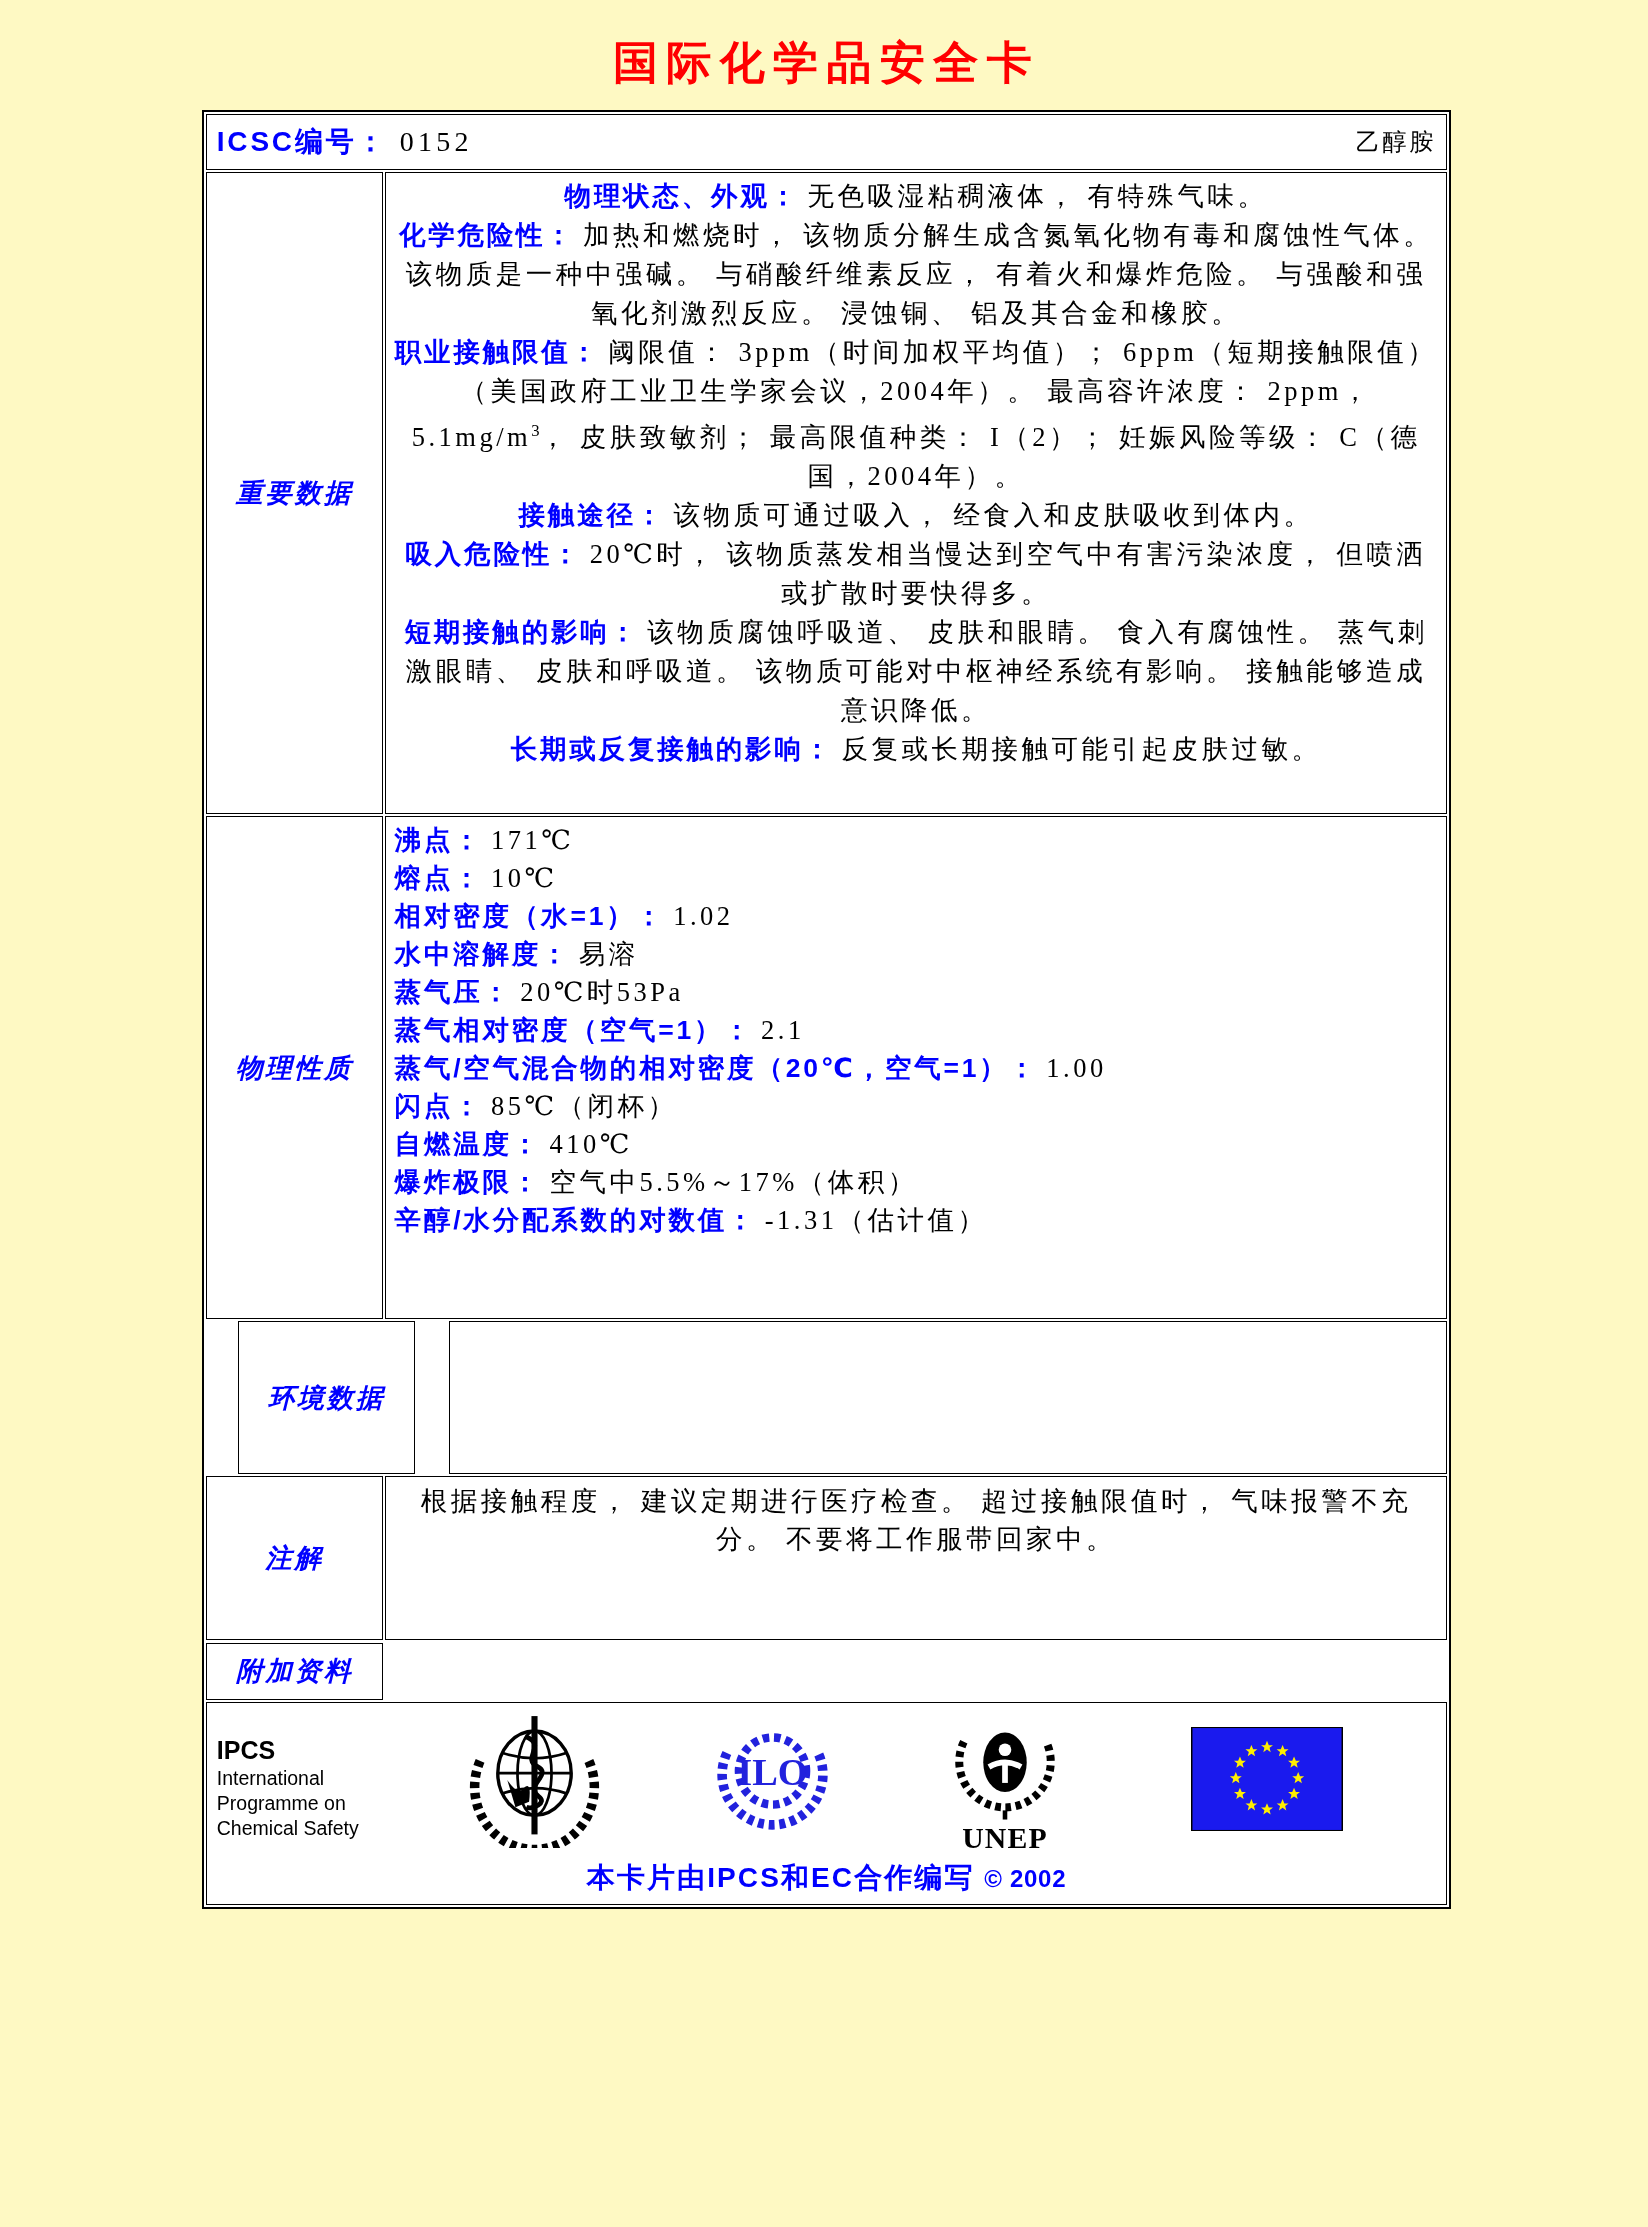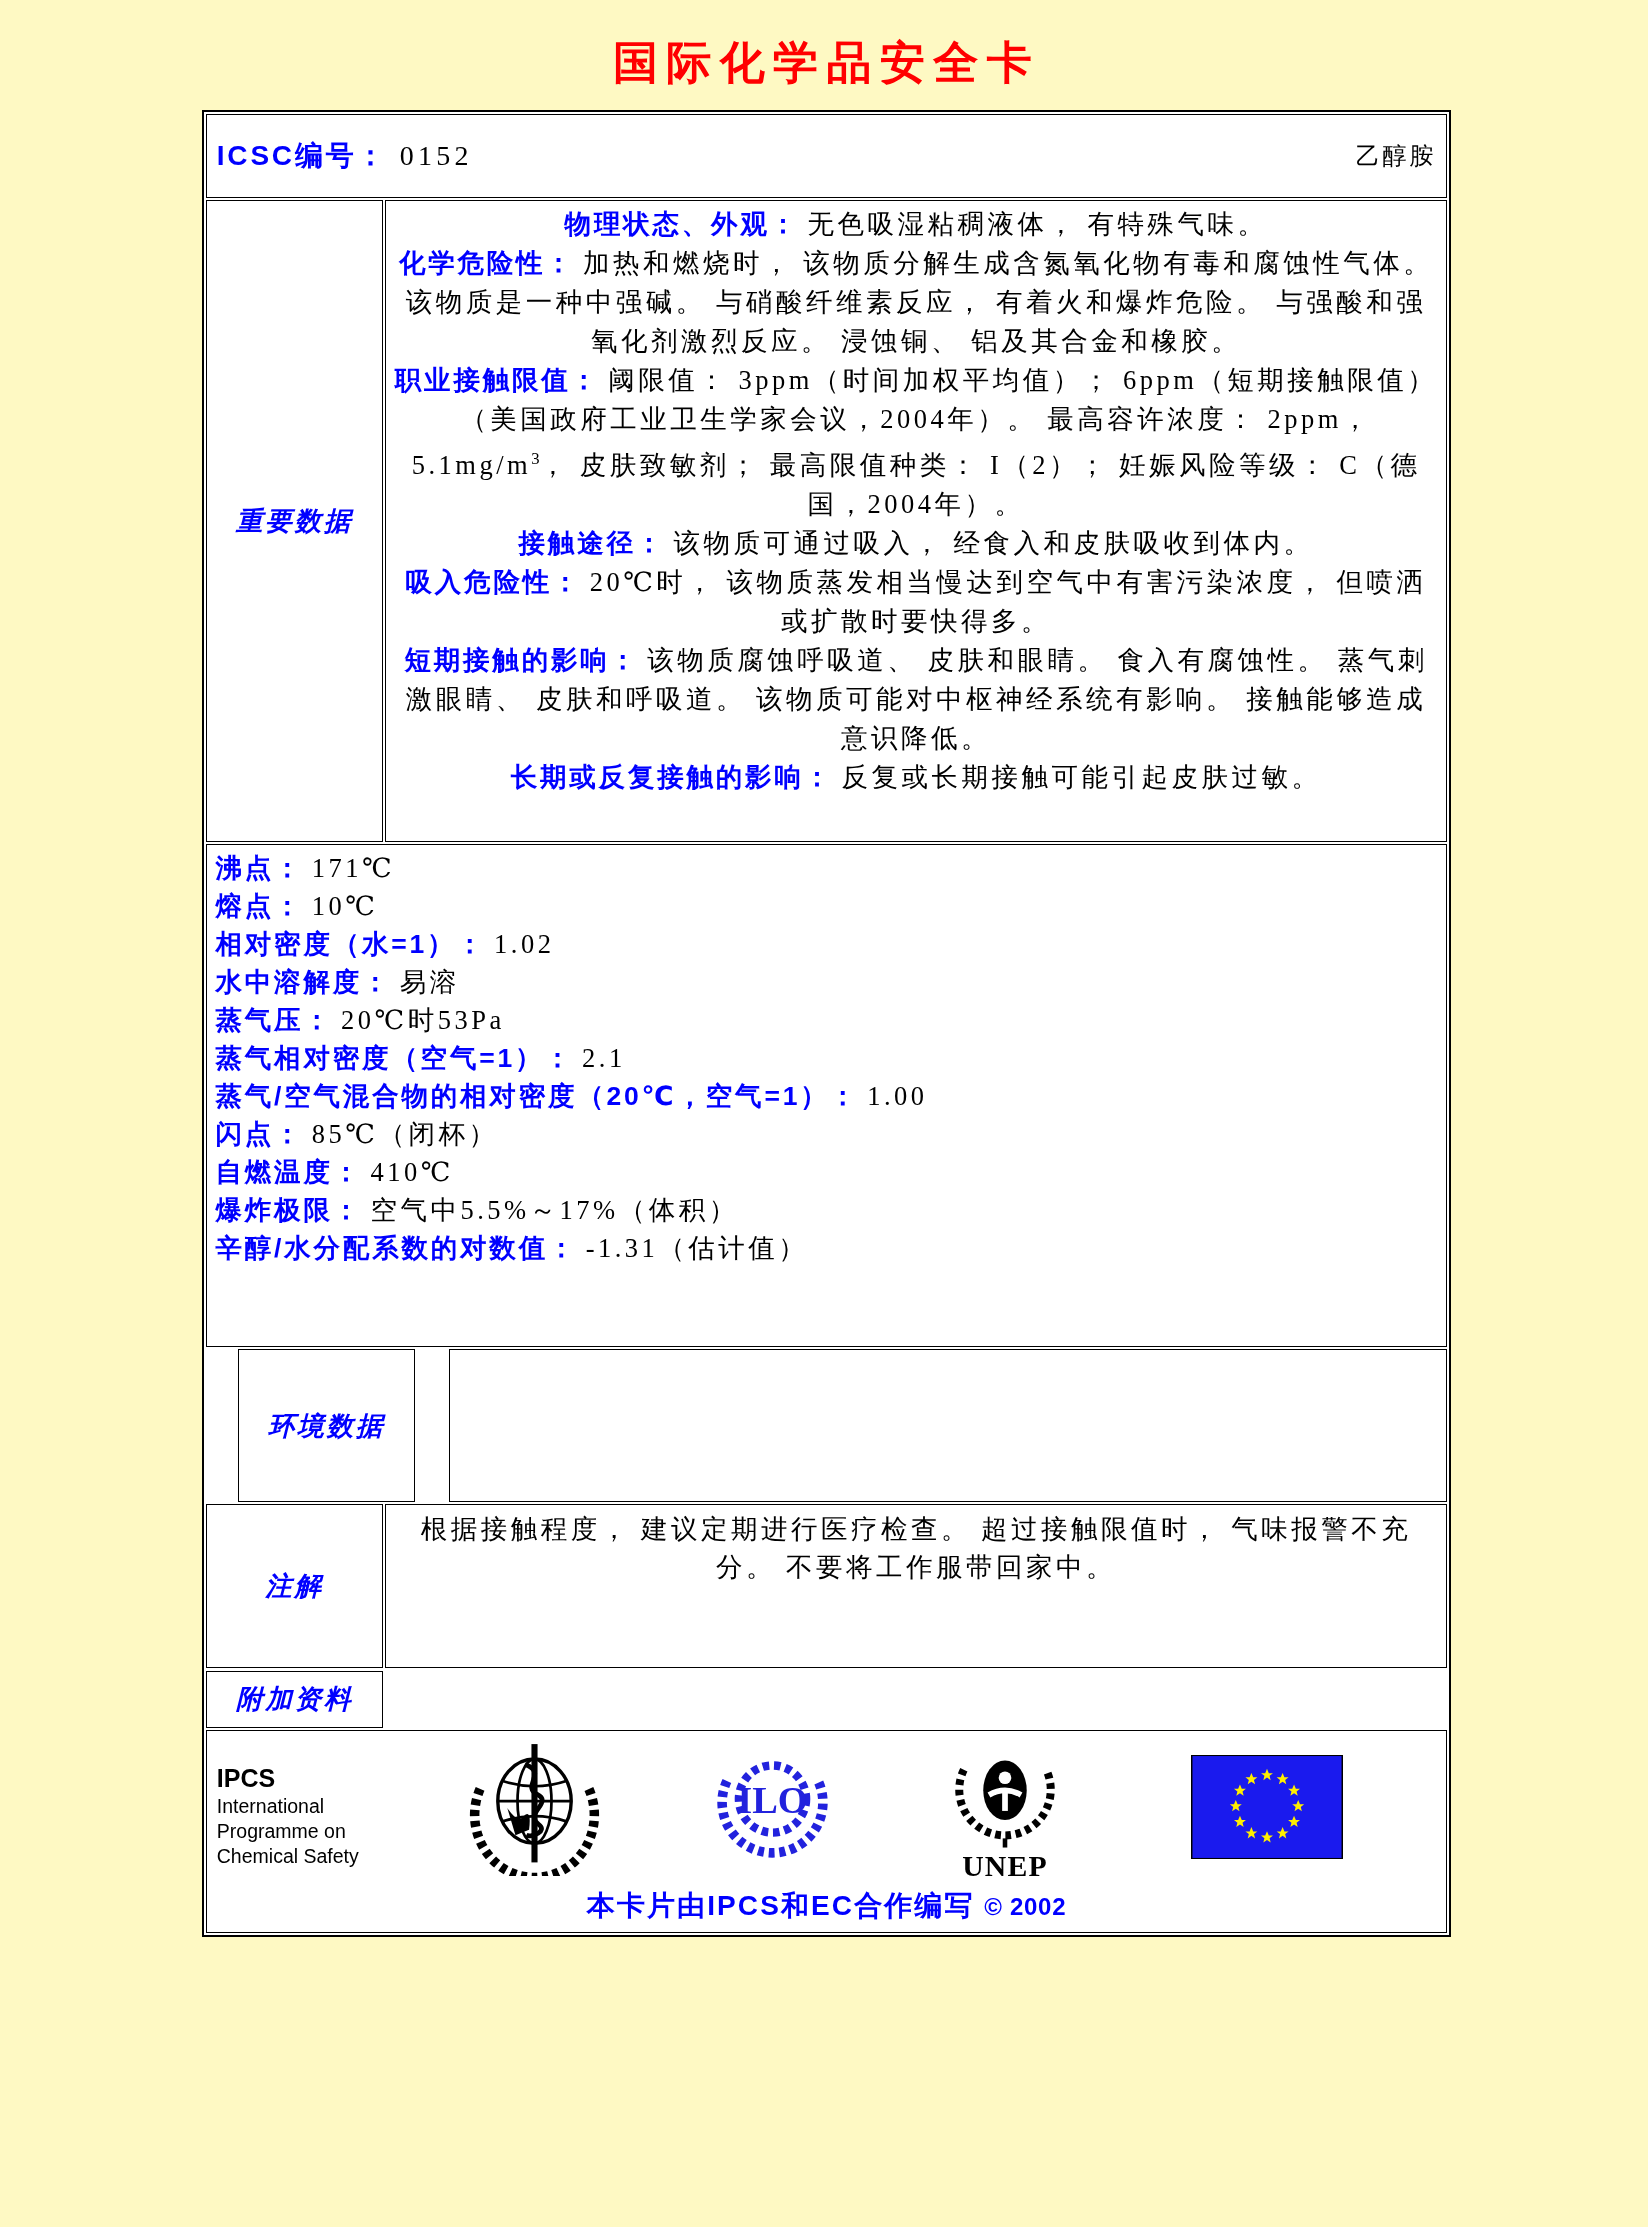--- a/index.html
+++ b/index.html
@@ -22,21 +22,21 @@
   .cell { border:1.4px solid #000; background:#fff; }
   .label-cell {
     flex:0 0 177px; display:flex; align-items:center; justify-content:center;
     font-family:"Liberation Sans","DejaVu Sans",sans-serif;
     font-weight:bold; font-size:26.5px; color:#0000ff; letter-spacing:2.8px;
     text-align:center;
     font-style:italic;
   }
   .content-cell { flex:1 1 auto; padding:4.2px 8.4px; overflow:hidden; }
 
-  .h-header { height:84px; }
+  .h-header { height:56px; }
   .h-important { height:642px; }
   .h-physical { height:503px; }
   .h-env { height:153px;margin-left:32px; }
   .h-notes { height:164px; }
   .h-additional { height:57px; }
   .h-logos { height:203px; }
   .h-legal { height:67px; }
 
   .header-cell {
     flex:1 1 auto; display:flex; align-items:center; justify-content:space-between;
@@ -114,20 +114,21 @@
         <p class="para"><span class="blue-label">化学危险性：</span><span>加热和燃烧时， 该物质分解生成含氮氧化物有毒和腐蚀性气体。 该物质是一种中强碱。 与硝酸纤维素反应， 有着火和爆炸危险。 与强酸和强氧化剂激烈反应。 浸蚀铜、 铝及其合金和橡胶。</span></p>
         <p class="para"><span class="blue-label">职业接触限值：</span><span>阈限值： 3ppm（时间加权平均值）； 6ppm（短期接触限值） （美国政府工业卫生学家会议，2004年）。 最高容许浓度： 2ppm，5.1mg/m</span><sup class="sup3">3</sup><span>， 皮肤致敏剂； 最高限值种类： I（2）； 妊娠风险等级： C（德国，2004年）。</span></p>
         <p class="para"><span class="blue-label">接触途径：</span><span>该物质可通过吸入， 经食入和皮肤吸收到体内。</span></p>
         <p class="para"><span class="blue-label">吸入危险性：</span><span>20℃时， 该物质蒸发相当慢达到空气中有害污染浓度， 但喷洒或扩散时要快得多。</span></p>
         <p class="para"><span class="blue-label">短期接触的影响：</span><span>该物质腐蚀呼吸道、 皮肤和眼睛。 食入有腐蚀性。 蒸气刺激眼睛、 皮肤和呼吸道。 该物质可能对中枢神经系统有影响。 接触能够造成意识降低。</span></p>
         <p class="para"><span class="blue-label">长期或反复接触的影响：</span><span>反复或长期接触可能引起皮肤过敏。</span></p>
       </div>
     </div>
 
     <div class="row">
+      <div class="cell label-cell h-physical">物理性质</div>
       <div class="cell content-cell h-physical">
         <div class="prop-line"><span class="blue-label">沸点：</span><span>171℃</span></div>
         <div class="prop-line"><span class="blue-label">熔点：</span><span>10℃</span></div>
         <div class="prop-line"><span class="blue-label">相对密度（水=1）：</span><span>1.02</span></div>
         <div class="prop-line"><span class="blue-label">水中溶解度：</span><span>易溶</span></div>
         <div class="prop-line"><span class="blue-label">蒸气压：</span><span>20℃时53Pa</span></div>
         <div class="prop-line"><span class="blue-label">蒸气相对密度（空气=1）：</span><span>2.1</span></div>
         <div class="prop-line"><span class="blue-label">蒸气/空气混合物的相对密度（20℃，空气=1）：</span><span>1.00</span></div>
         <div class="prop-line"><span class="blue-label">闪点：</span><span>85℃（闭杯）</span></div>
         <div class="prop-line"><span class="blue-label">自燃温度：</span><span>410℃</span></div>

